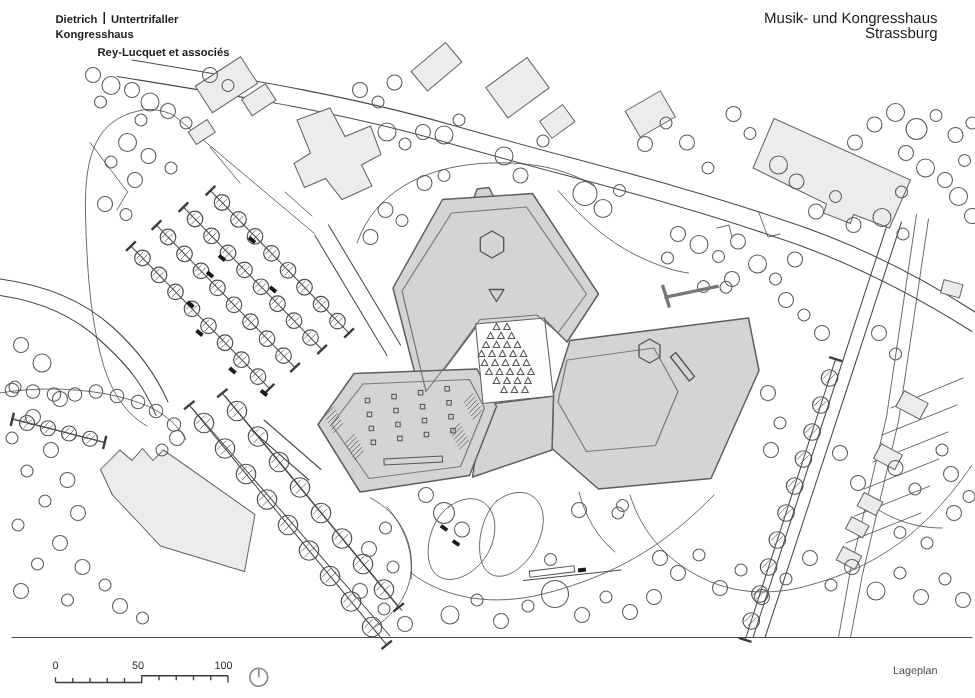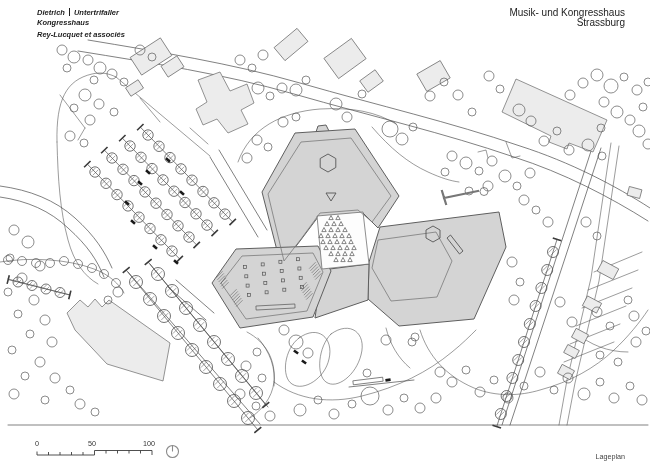--- a/index.html
+++ b/index.html
@@ -1,28 +1,28 @@
 <!DOCTYPE html>
 <html style="--c-background: #ffffff; --c-text: #1d1d1d; --c-muted: #454545; --c-line: #4a4a4a; --c-complex_fill: #d4d4d4; --c-complex_stroke: #5f5f5f; --c-complex_inner: #7a7a7a; --c-context_fill: #ececec; --c-context_stroke: #676767;"><head>
 <meta charset="utf-8">
 <style>
   html,body{margin:0;padding:0;background:#fff;}
   .sheet{position:relative;width:650px;height:465px;background:var(--c-background,#fff);
          font-family:"Liberation Sans",sans-serif;overflow:hidden;}
   #plan{position:absolute;left:0;top:0;width:650px;height:465px;}
   
   .tb-left{position:absolute;left:37px;top:8px;font-size:7.5px;line-height:9.5px;
-           font-weight:700;color:var(--c-text,#1d1d1d);font-style:italic;}
-  .tb-left .partner{margin-top:3px;}
+           font-weight:700;color:var(--c-text,#1d1d1d);}
+  .tb-left .partner{margin-top:3px;margin-left:28px;}
   .divider{display:inline-block;width:1px;height:8px;background:var(--c-text,#1d1d1d);
            margin:0 4px;vertical-align:-1px;}
   .tb-right{position:absolute;right:25px;top:8px;font-size:10px;line-height:9.5px;
             font-weight:400;color:var(--c-text,#1d1d1d);text-align:right;}
   .drawing-label{position:absolute;right:25px;top:442px;font-size:7.2px;
-                 color:var(--c-muted,#444);margin-top:10px;}
+                 color:var(--c-muted,#444);}
   
   .road{fill:none;stroke:var(--c-line,#4a4a4a);stroke-width:.7;stroke-linecap:round;stroke-linejoin:round;}
   .thin{stroke-width:.55;}
   .bld{fill:var(--c-context_fill,#ececec);stroke:var(--c-context_stroke,#676767);stroke-width:.7;}
   .cxm{fill:var(--c-complex_fill,#d4d4d4);stroke:var(--c-complex_stroke,#5f5f5f);stroke-width:1;stroke-linejoin:round;}
   .cxw{fill:#fdfdfd;stroke:var(--c-complex_stroke,#5f5f5f);stroke-width:.7;}
   .cxi{fill:none;stroke:var(--c-complex_inner,#7a7a7a);stroke-width:.8;stroke-linejoin:round;}
   .gly{fill:none;stroke:#555;stroke-width:.9;stroke-linejoin:round;}
   .tree{fill:none;stroke:#5a5a5a;stroke-width:.7;}
   .ptree{fill:none;stroke:#4f4f4f;stroke-width:.8;}

